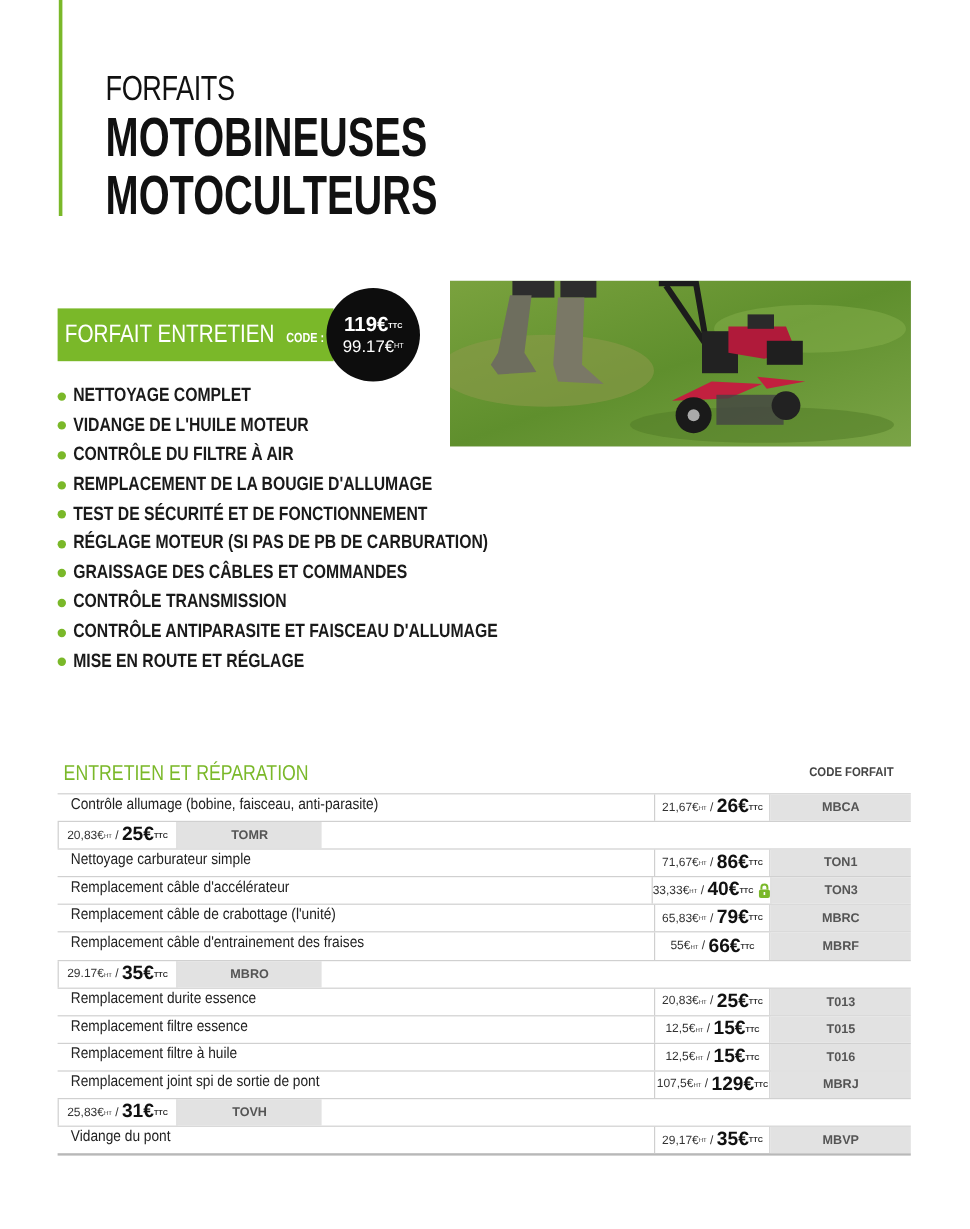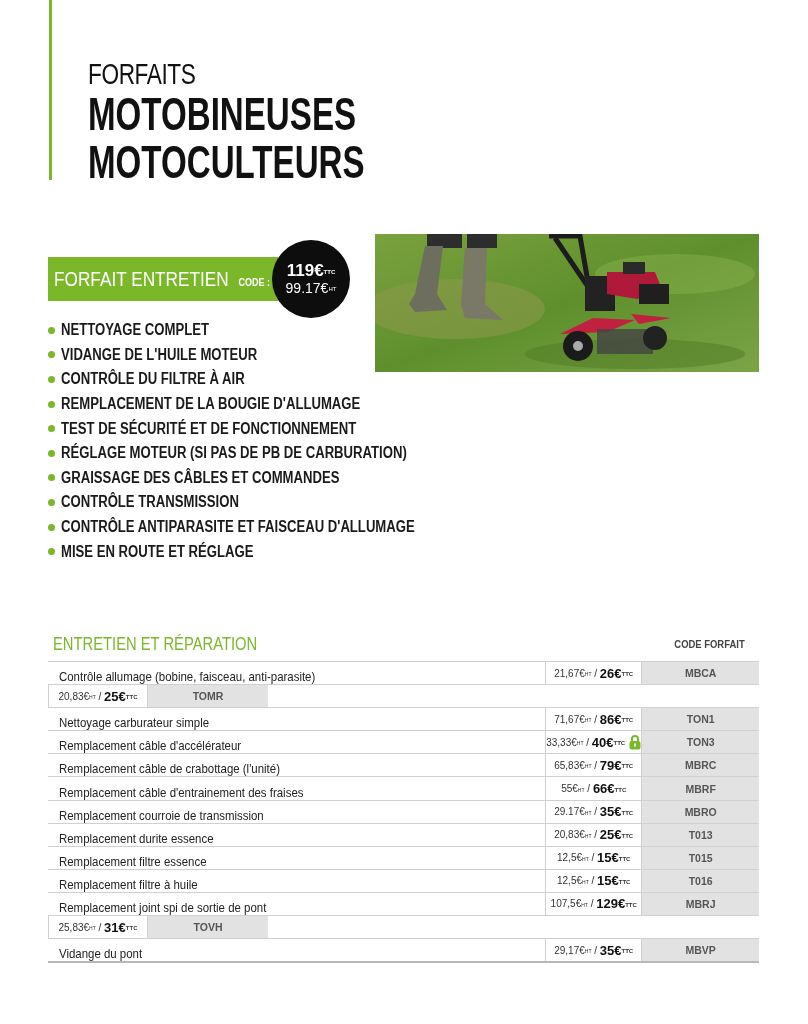--- a/index.html
+++ b/index.html
@@ -25,24 +25,24 @@
   .bullets { position:absolute; left:48px; top:318px; list-style:none;font-weight:bold; }
   .bullets li { display:flex; align-items:center; height:24.6px; }
   .dot { width:7px; height:7px; border-radius:50%; background:#7ab829; margin-right:6px; flex-shrink:0; }
   .bullet-text { font-size:16px; transform:scaleX(0.82); transform-origin:left; white-space:nowrap; color:#1a1a1a; display:inline-block; }
 
   .section-title { position:absolute; left:53px; top:634px; color:#7ab829; font-size:18px; transform:scaleX(0.82); transform-origin:left; white-space:nowrap; }
   .code-header { position:absolute; left:660px; top:638px; width:99px; text-align:center; font-size:10.5px; font-weight:700; color:#444; transform:scaleX(0.9); }
 
   .table { position:absolute; left:48px; top:661px; width:711px; border-bottom:2px solid #b8b8b8; }
   .row { display:flex; height:23.1px; border-top:1px solid #d0d0d0; }
-  .c-label { width:511px; padding-left:11px; font-size:13px; display:flex; align-items:flex-end; white-space:nowrap; }
+  .c-label { width:511px; padding-left:11px; font-size:13px; display:flex; align-items:flex-start; white-space:nowrap; }
   .c-label span { transform:scaleX(0.88); transform-origin:left; display:inline-block; color:#222; }
   .c-price { width:100px; border-left:1px solid #cfcfcf; border-right:1px solid #cfcfcf; display:flex; align-items:center; justify-content:center; font-size:10px; white-space:nowrap; color:#333; }
-  .c-price .ttc { font-size:13px; font-weight:700; color:#111; }
+  .c-price .ttc { font-size:16px; font-weight:700; color:#111; }
   .c-code { width:120px; background:#e2e2e2; display:flex; align-items:center; justify-content:center; font-size:10.5px; font-weight:700; color:#555; }
   .lock { display:inline-block; margin-left:4px; vertical-align:middle; }
 </style>
 </head>
 <body>
 
 <div class="accent-bar"></div>
 
 <div class="title-block">
   <div class="title-small">FORFAITS</div>
@@ -221,23 +221,20 @@
       <div class="c-price">
         <span>55€</span>
         <sup class="s" style="font-weight:400;font-size:5px">HT</sup>
         <span style="white-space:pre"> / </span>
         <span class="ttc">66€</span>
         <sup class="s">TTC</sup>
       </div>
       <div class="c-code">MBRF</div>
     </div>
     <div class="row">
-      <div class="c-label">
-        <span>Remplacement courroie de transmission</span>
-      </div>
       <div class="c-price">
         <span>29.17€</span>
         <sup class="s" style="font-weight:400;font-size:5px">HT</sup>
         <span style="white-space:pre"> / </span>
         <span class="ttc">35€</span>
         <sup class="s">TTC</sup>
       </div>
       <div class="c-code">MBRO</div>
     </div>
     <div class="row">

